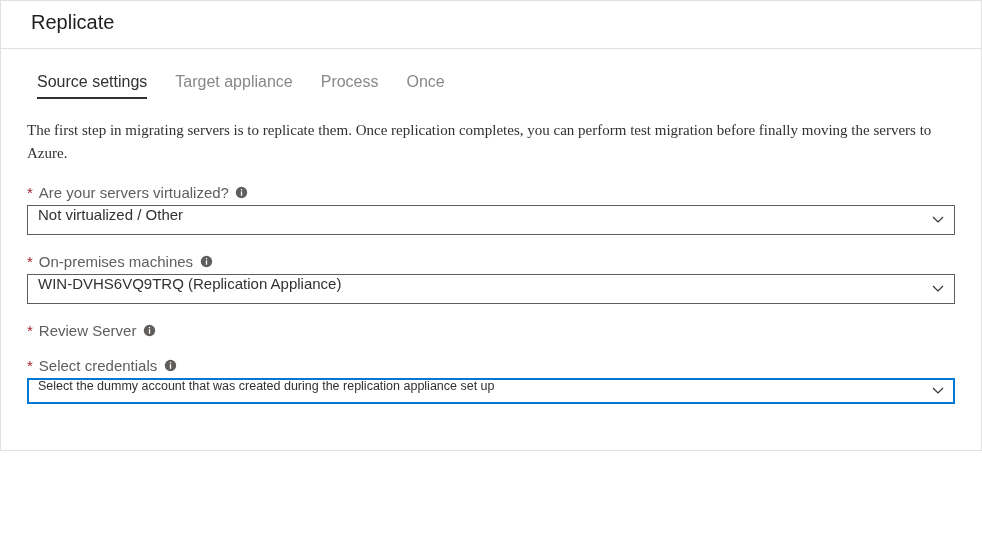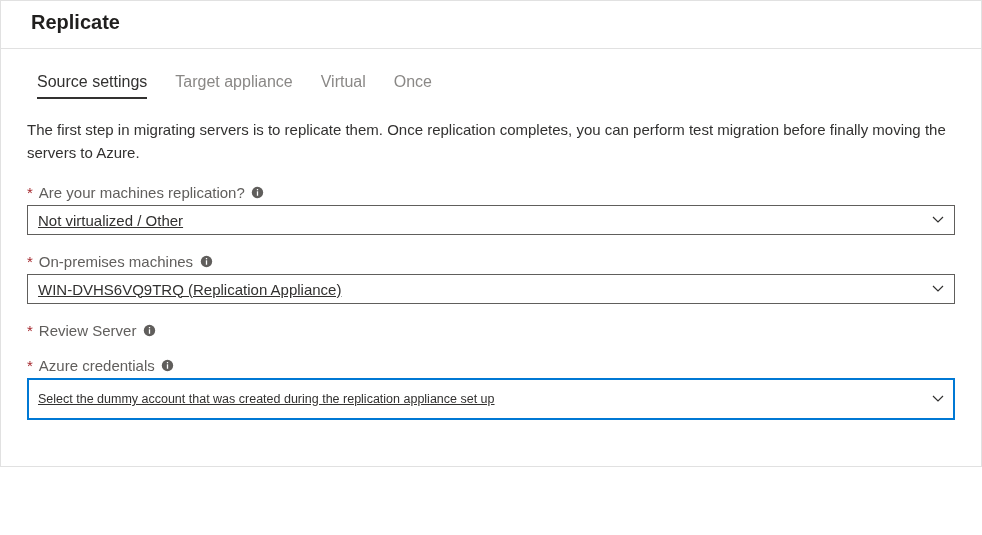--- a/index.html
+++ b/index.html
@@ -13,21 +13,21 @@
     width: 982px;
     border: 1px solid #e1e1e1;
     background: #fff;
   }
   .panel-header {
     padding: 10px 30px 14px 30px;
     border-bottom: 1px solid #e1e1e1;
   }
   .panel-title {
     font-size: 20px;
-    font-weight: 700;
+    font-weight: 400;
     color: #201f1e;
   }
   .panel-body {
     padding: 24px 26px 28px 26px;
   }
   .tabs {
     display: flex;
     gap: 28px;
     margin-bottom: 20px;
     padding-left: 10px;
@@ -41,20 +41,21 @@
   }
   .tab.active {
     color: #323130;
     border-bottom: 2px solid #323130;
   }
   .intro {
     font-size: 15px;
     color: #323130;
     line-height: 1.5;
     margin-bottom: 20px;
+    font-family: Liberation Serif, serif;
   }
   .field {
     margin-bottom: 18px;
   }
   .field-label {
     font-size: 15px;
     color: #605e5c;
     margin-bottom: 4px;
     display: flex;
     align-items: center;
@@ -73,35 +74,33 @@
     margin-left: 2px;
   }
   .info-icon svg { display: block; }
   .dropdown {
     position: relative;
     width: 100%;
     border: 1px solid #605e5c;
     background: #fff;
     height: 30px;
     display: flex;
-    align-items: center;
     padding: 0 30px 0 10px;
     cursor: pointer;
     font-size: 15px;
     color: #323130;
-    text-decoration: underline;
   }
   .dropdown.focused {
     border: 1px solid #0078d4;
     box-shadow: 0 0 0 1px #0078d4 inset;
   }
   .dropdown.small-text {
     font-size: 12.5px;
     color: #323130;
-    height: 42px;
+    height: 26px;
   }
   .chevron {
     position: absolute;
     right: 10px;
     top: 50%;
     transform: translateY(-50%);
     pointer-events: none;
   }
   .chevron svg { display: block; }
 </style>
@@ -110,30 +109,30 @@
 
 <div class="panel">
   <div class="panel-header">
     <h1 class="panel-title">Replicate</h1>
   </div>
   <div class="panel-body">
 
     <div class="tabs">
       <div class="tab active">Source settings</div>
       <div class="tab">Target appliance</div>
-      <div class="tab">Virtual</div>
+      <div class="tab">Process</div>
       <div class="tab">Once</div>
     </div>
 
     <p class="intro">The first step in migrating servers is to replicate them. Once replication completes, you can perform test migration before finally moving the servers to Azure.</p>
 
     <div class="field">
       <div class="field-label">
         <span class="req">*</span>
-        <span>Are your machines replication?</span>
+        <span>Are your servers virtualized?</span>
         <span class="info-icon">
           <svg width="13" height="13" viewBox="0 0 16 16">
               <circle cx="8" cy="8" r="7" fill="#605e5c"></circle>
               <rect x="7.2" y="6.5" width="1.6" height="5.5" fill="#fff"></rect>
               <rect x="7.2" y="3.7" width="1.6" height="1.6" fill="#fff"></rect>
             </svg>
         </span>
       </div>
       <div class="dropdown">
         <span>Not virtualized / Other</span>
@@ -177,21 +176,21 @@
               <rect x="7.2" y="6.5" width="1.6" height="5.5" fill="#fff"></rect>
               <rect x="7.2" y="3.7" width="1.6" height="1.6" fill="#fff"></rect>
             </svg>
         </span>
       </div>
     </div>
 
     <div class="field">
       <div class="field-label">
         <span class="req">*</span>
-        <span>Azure credentials</span>
+        <span>Select credentials</span>
         <span class="info-icon">
           <svg width="13" height="13" viewBox="0 0 16 16">
               <circle cx="8" cy="8" r="7" fill="#605e5c"></circle>
               <rect x="7.2" y="6.5" width="1.6" height="5.5" fill="#fff"></rect>
               <rect x="7.2" y="3.7" width="1.6" height="1.6" fill="#fff"></rect>
             </svg>
         </span>
       </div>
       <div class="dropdown focused small-text">
         <span>Select the dummy account that was created during the replication appliance set up</span>

